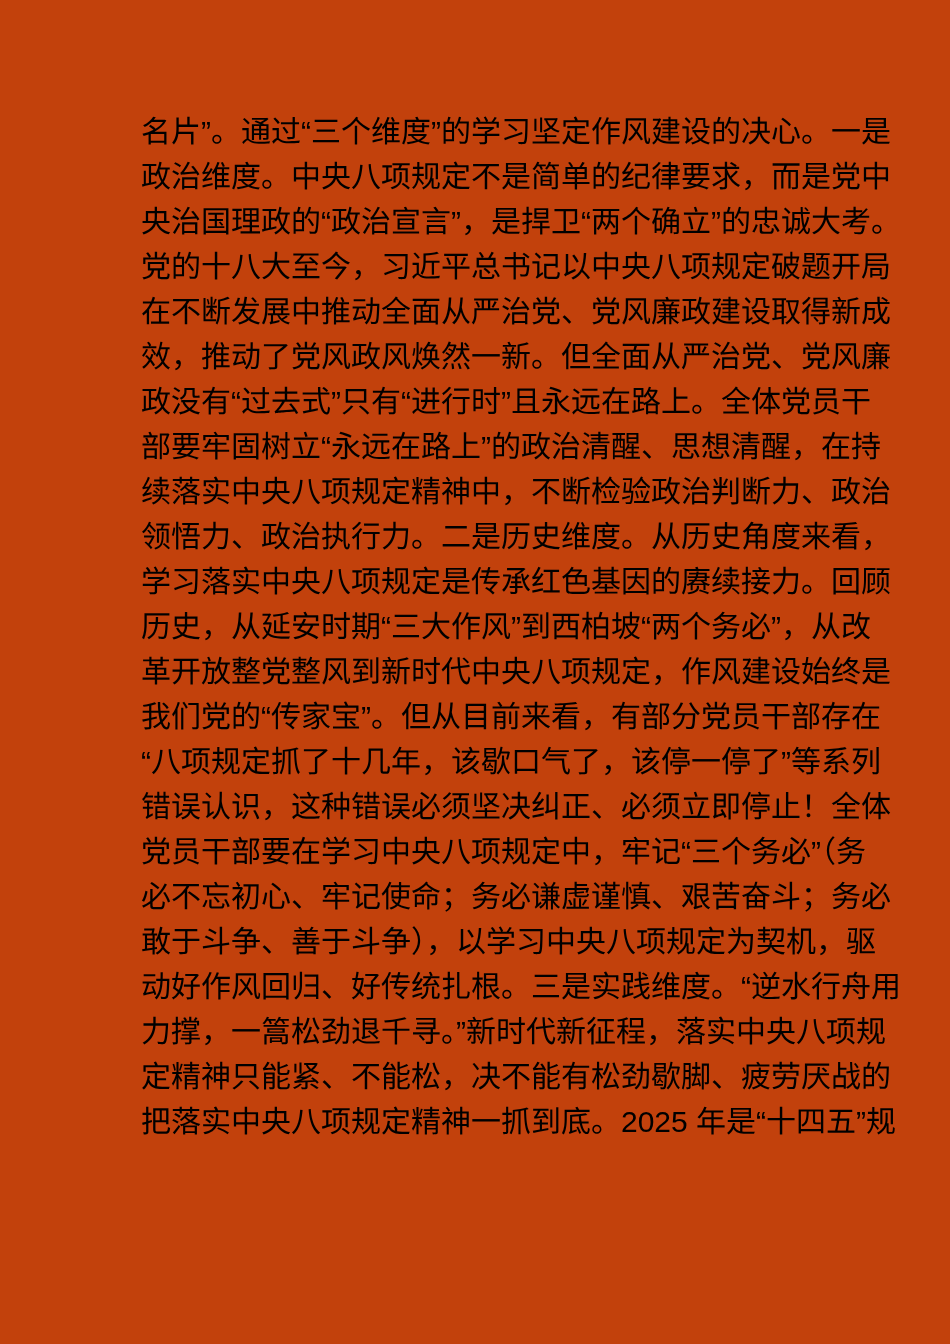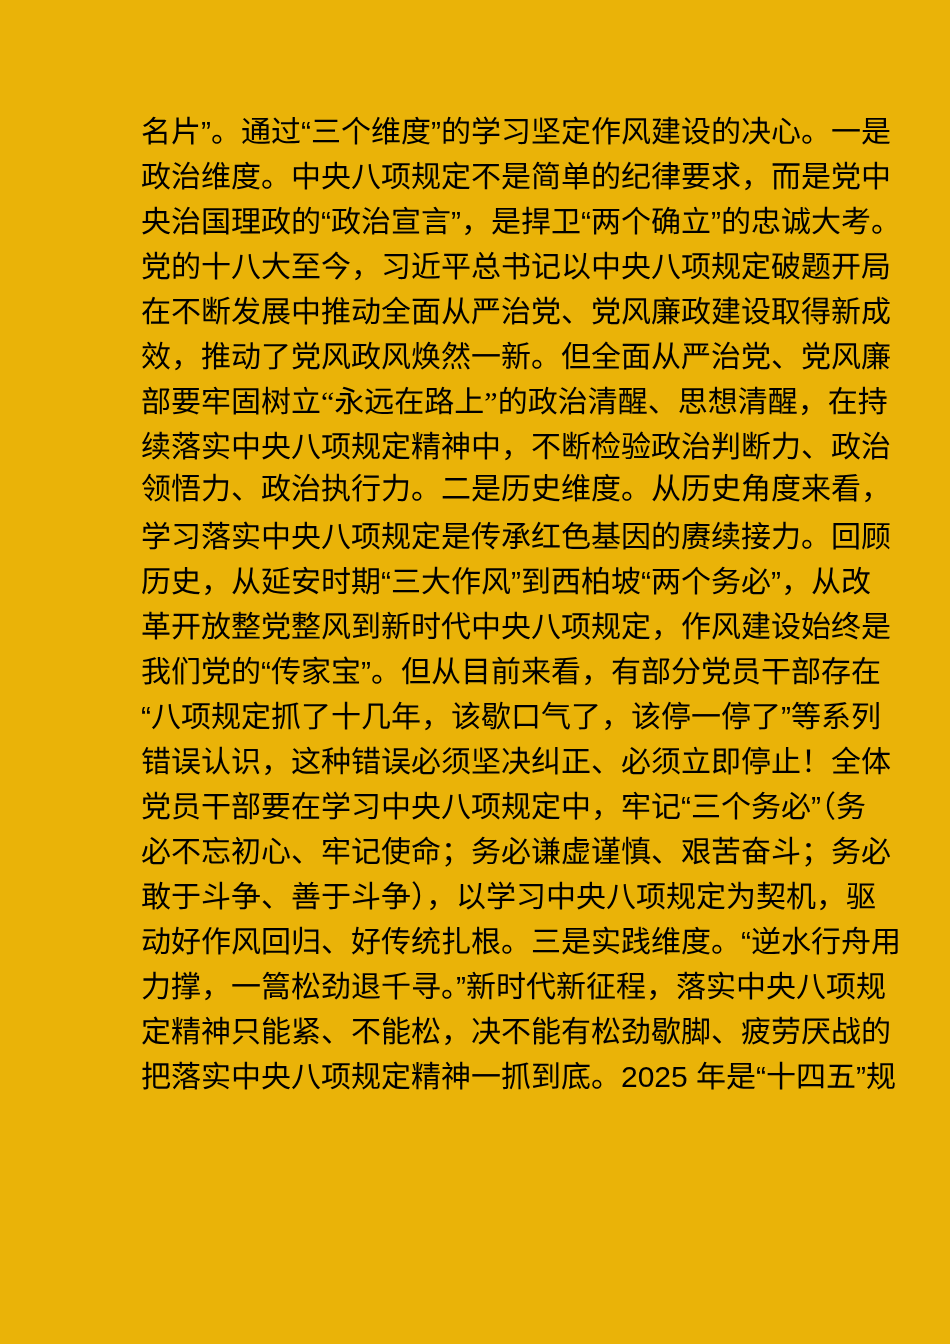--- a/index.html
+++ b/index.html
@@ -11,21 +11,21 @@
     width: 950px;
     height: 1344px;
     background: #ffffff;
     overflow: hidden;
     font-family: "Liberation Sans", "DejaVu Sans", sans-serif;
   }
   .page {
     position: relative;
     width: 950px;
     height: 1344px;
-    background: #eab308;
+    background: #c2410c;
   }
   .text-block {
     position: absolute;
     left: 141px;
     top: 109px;
     width: 692px;
   }
   .line {
     height: 45px;
     line-height: 45px;
@@ -42,23 +42,24 @@
 <body style="background: rgb(255, 255, 255);">
 
 <div class="page">
   <div class="text-block">
       <div class="line" style="color: rgb(0, 0, 0);">名片”。通过“三个维度”的学习坚定作风建设的决心。一是</div>
       <div class="line" style="color: rgb(0, 0, 0);">政治维度。中央八项规定不是简单的纪律要求，而是党中</div>
       <div class="line" style="color: rgb(0, 0, 0);">央治国理政的“政治宣言”，是捍卫“两个确立”的忠诚大考。</div>
       <div class="line" style="color: rgb(0, 0, 0);">党的十八大至今，习近平总书记以中央八项规定破题开局</div>
       <div class="line" style="color: rgb(0, 0, 0);">在不断发展中推动全面从严治党、党风廉政建设取得新成</div>
       <div class="line" style="color: rgb(0, 0, 0);">效，推动了党风政风焕然一新。但全面从严治党、党风廉</div>
-      <div class="line" style="color: rgb(0, 0, 0); font-family: Liberation Serif, serif;">部要牢固树立“永远在路上”的政治清醒、思想清醒，在持</div>
+      <div class="line" style="color: rgb(0, 0, 0);">政没有“过去式”只有“进行时”且永远在路上。全体党员干</div>
+      <div class="line" style="color: rgb(0, 0, 0);">部要牢固树立“永远在路上”的政治清醒、思想清醒，在持</div>
       <div class="line" style="color: rgb(0, 0, 0);">续落实中央八项规定精神中，不断检验政治判断力、政治</div>
-      <div class="line" style="color: rgb(0, 0, 0); font-family: Liberation Mono, monospace;">领悟力、政治执行力。二是历史维度。从历史角度来看，</div>
+      <div class="line" style="color: rgb(0, 0, 0);">领悟力、政治执行力。二是历史维度。从历史角度来看，</div>
       <div class="line" style="color: rgb(0, 0, 0); text-align: center;">学习落实中央八项规定是传承红色基因的赓续接力。回顾</div>
       <div class="line" style="color: rgb(0, 0, 0);">历史，从延安时期“三大作风”到西柏坡“两个务必”，从改</div>
       <div class="line" style="color: rgb(0, 0, 0);">革开放整党整风到新时代中央八项规定，作风建设始终是</div>
       <div class="line" style="color: rgb(0, 0, 0);">我们党的“传家宝”。但从目前来看，有部分党员干部存在</div>
       <div class="line" style="color: rgb(0, 0, 0);">“八项规定抓了十几年，该歇口气了，该停一停了”等系列</div>
       <div class="line" style="color: rgb(0, 0, 0);">错误认识，这种错误必须坚决纠正、必须立即停止！全体</div>
       <div class="line" style="color: rgb(0, 0, 0);">党员干部要在学习中央八项规定中，牢记“三个务必”（务</div>
       <div class="line" style="color: rgb(0, 0, 0);">必不忘初心、牢记使命；务必谦虚谨慎、艰苦奋斗；务必</div>
       <div class="line" style="color: rgb(0, 0, 0);">敢于斗争、善于斗争），以学习中央八项规定为契机，驱</div>
       <div class="line" style="color: rgb(0, 0, 0);">动好作风回归、好传统扎根。三是实践维度。“逆水行舟用</div>

